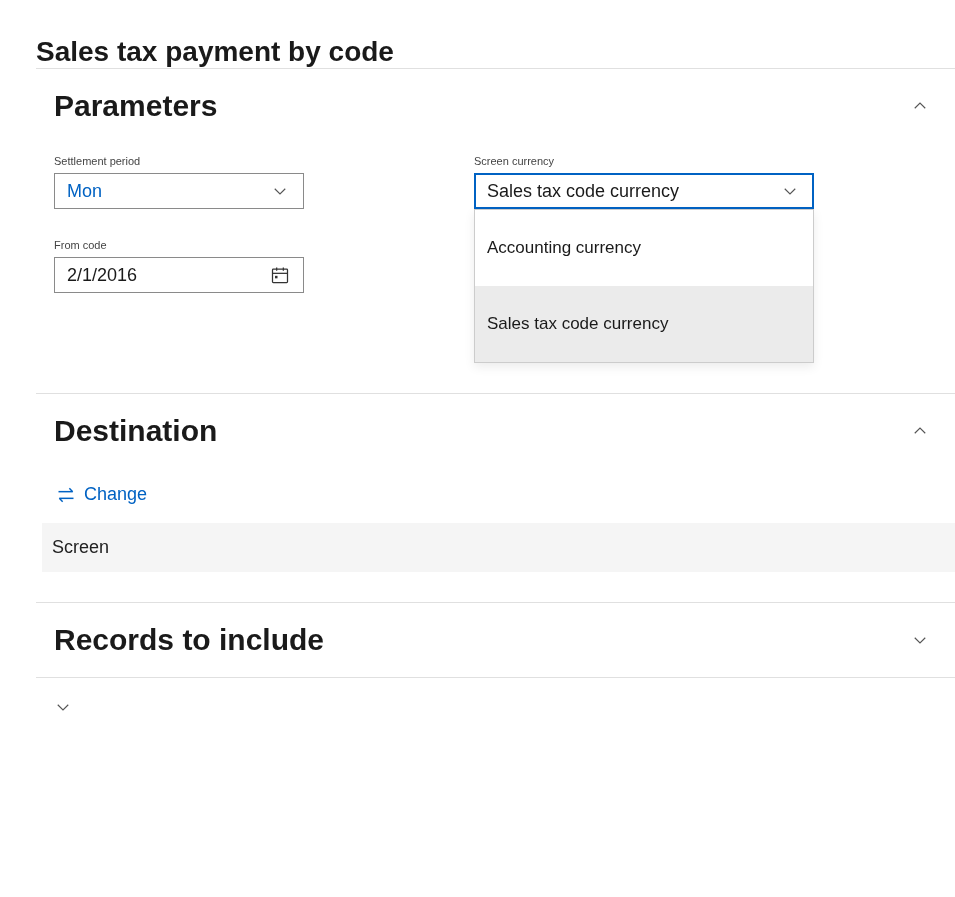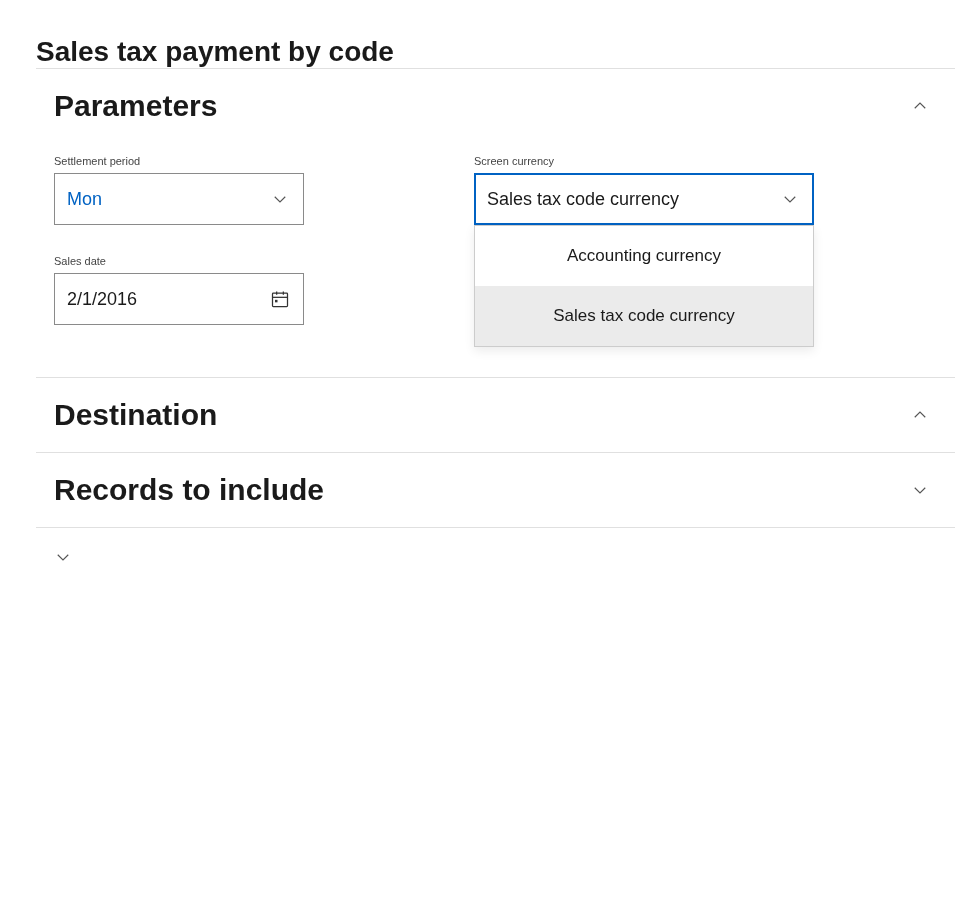--- a/index.html
+++ b/index.html
@@ -56,21 +56,21 @@
   .field-label {
     font-size: 11px;
     color: #444;
     margin-bottom: 6px;
     margin-top: 6px;
   }
   .control {
     display: flex;
     align-items: center;
     border: 1px solid #8a8a8a;
-    height: 52px;
+    height: 36px;
     padding: 0 12px;
     font-size: 18px;
     background: #fff;
   }
   .control.select { width: 250px; }
   .control.date { width: 250px; }
   .control.select.active-blue-text { color: #0062c3; }
   .control.select.focused {
     border-color: #0062c3;
     box-shadow: inset 0 0 0 1px #0062c3;
@@ -87,24 +87,23 @@
   .from-date-block { margin-top: 24px; }
 
   .dropdown-list {
     width: 340px;
     border: 1px solid #ccc;
     box-shadow: 0 4px 10px rgba(0,0,0,0.08);
     background: #fff;
     margin-top: 0;
   }
   .dropdown-item {
-    padding: 20px 12px;
+    padding: 28px 12px;
     font-size: 17px;
     cursor: pointer;
-    text-align: center;
   }
   .dropdown-item.selected { background: #ebebeb; }
 
   .change-link {
     display: inline-flex;
     align-items: center;
     gap: 8px;
     color: #0062c3;
     font-size: 18px;
     cursor: pointer;
@@ -146,21 +145,21 @@
           <div class="control select active-blue-text">
             <span class="value">Mon</span>
             <span class="caret">
               <svg width="18" height="18" viewBox="0 0 24 24" fill="none" stroke-width="1.5">
                   <polyline points="5 9 12 16 19 9"></polyline>
                 </svg>
             </span>
           </div>
 
           <div class="from-date-block">
-            <div class="field-label">Sales date</div>
+            <div class="field-label">From code</div>
             <div class="control date">
               <span class="value">2/1/2016</span>
               <span class="cal calendar-icon">
                 <svg width="20" height="20" viewBox="0 0 24 24" stroke-width="1.5">
                   <rect x="3" y="5" width="18" height="16" rx="1"></rect>
                   <line x1="3" y1="10" x2="21" y2="10"></line>
                   <line x1="8" y1="3" x2="8" y2="7"></line>
                   <line x1="16" y1="3" x2="16" y2="7"></line>
                   <rect x="6" y="13" width="3" height="3" fill="#333" stroke="none"></rect>
                 </svg>
@@ -190,20 +189,32 @@
 
   <div class="section">
     <div class="section-header">
       <div class="title">Destination</div>
       <div class="chevron">
         <svg width="18" height="18" viewBox="0 0 24 24" fill="none" stroke-width="1.5">
             <polyline points="5 15 12 8 19 15"></polyline>
           </svg>
       </div>
     </div>
+    <div class="section-body">
+      <div class="change-link">
+        <svg width="20" height="16" viewBox="0 0 24 18" fill="none" stroke-width="1.8">
+          <line x1="3" y1="5" x2="20" y2="5"></line>
+            <polyline points="16 1 20 5"></polyline>
+          <line x1="21" y1="13" x2="4" y2="13"></line>
+            <polyline points="8 17 4 13"></polyline>
+        </svg>
+        <span>Change</span>
+      </div>
+      <div class="dest-value-box">Screen</div>
+    </div>
   </div>
 
   <div class="section collapsed">
     <div class="section-header">
       <div class="title">Records to include</div>
       <div class="chevron">
         <svg width="18" height="18" viewBox="0 0 24 24" fill="none" stroke-width="1.5">
             <polyline points="5 9 12 16 19 9"></polyline>
           </svg>
       </div>

